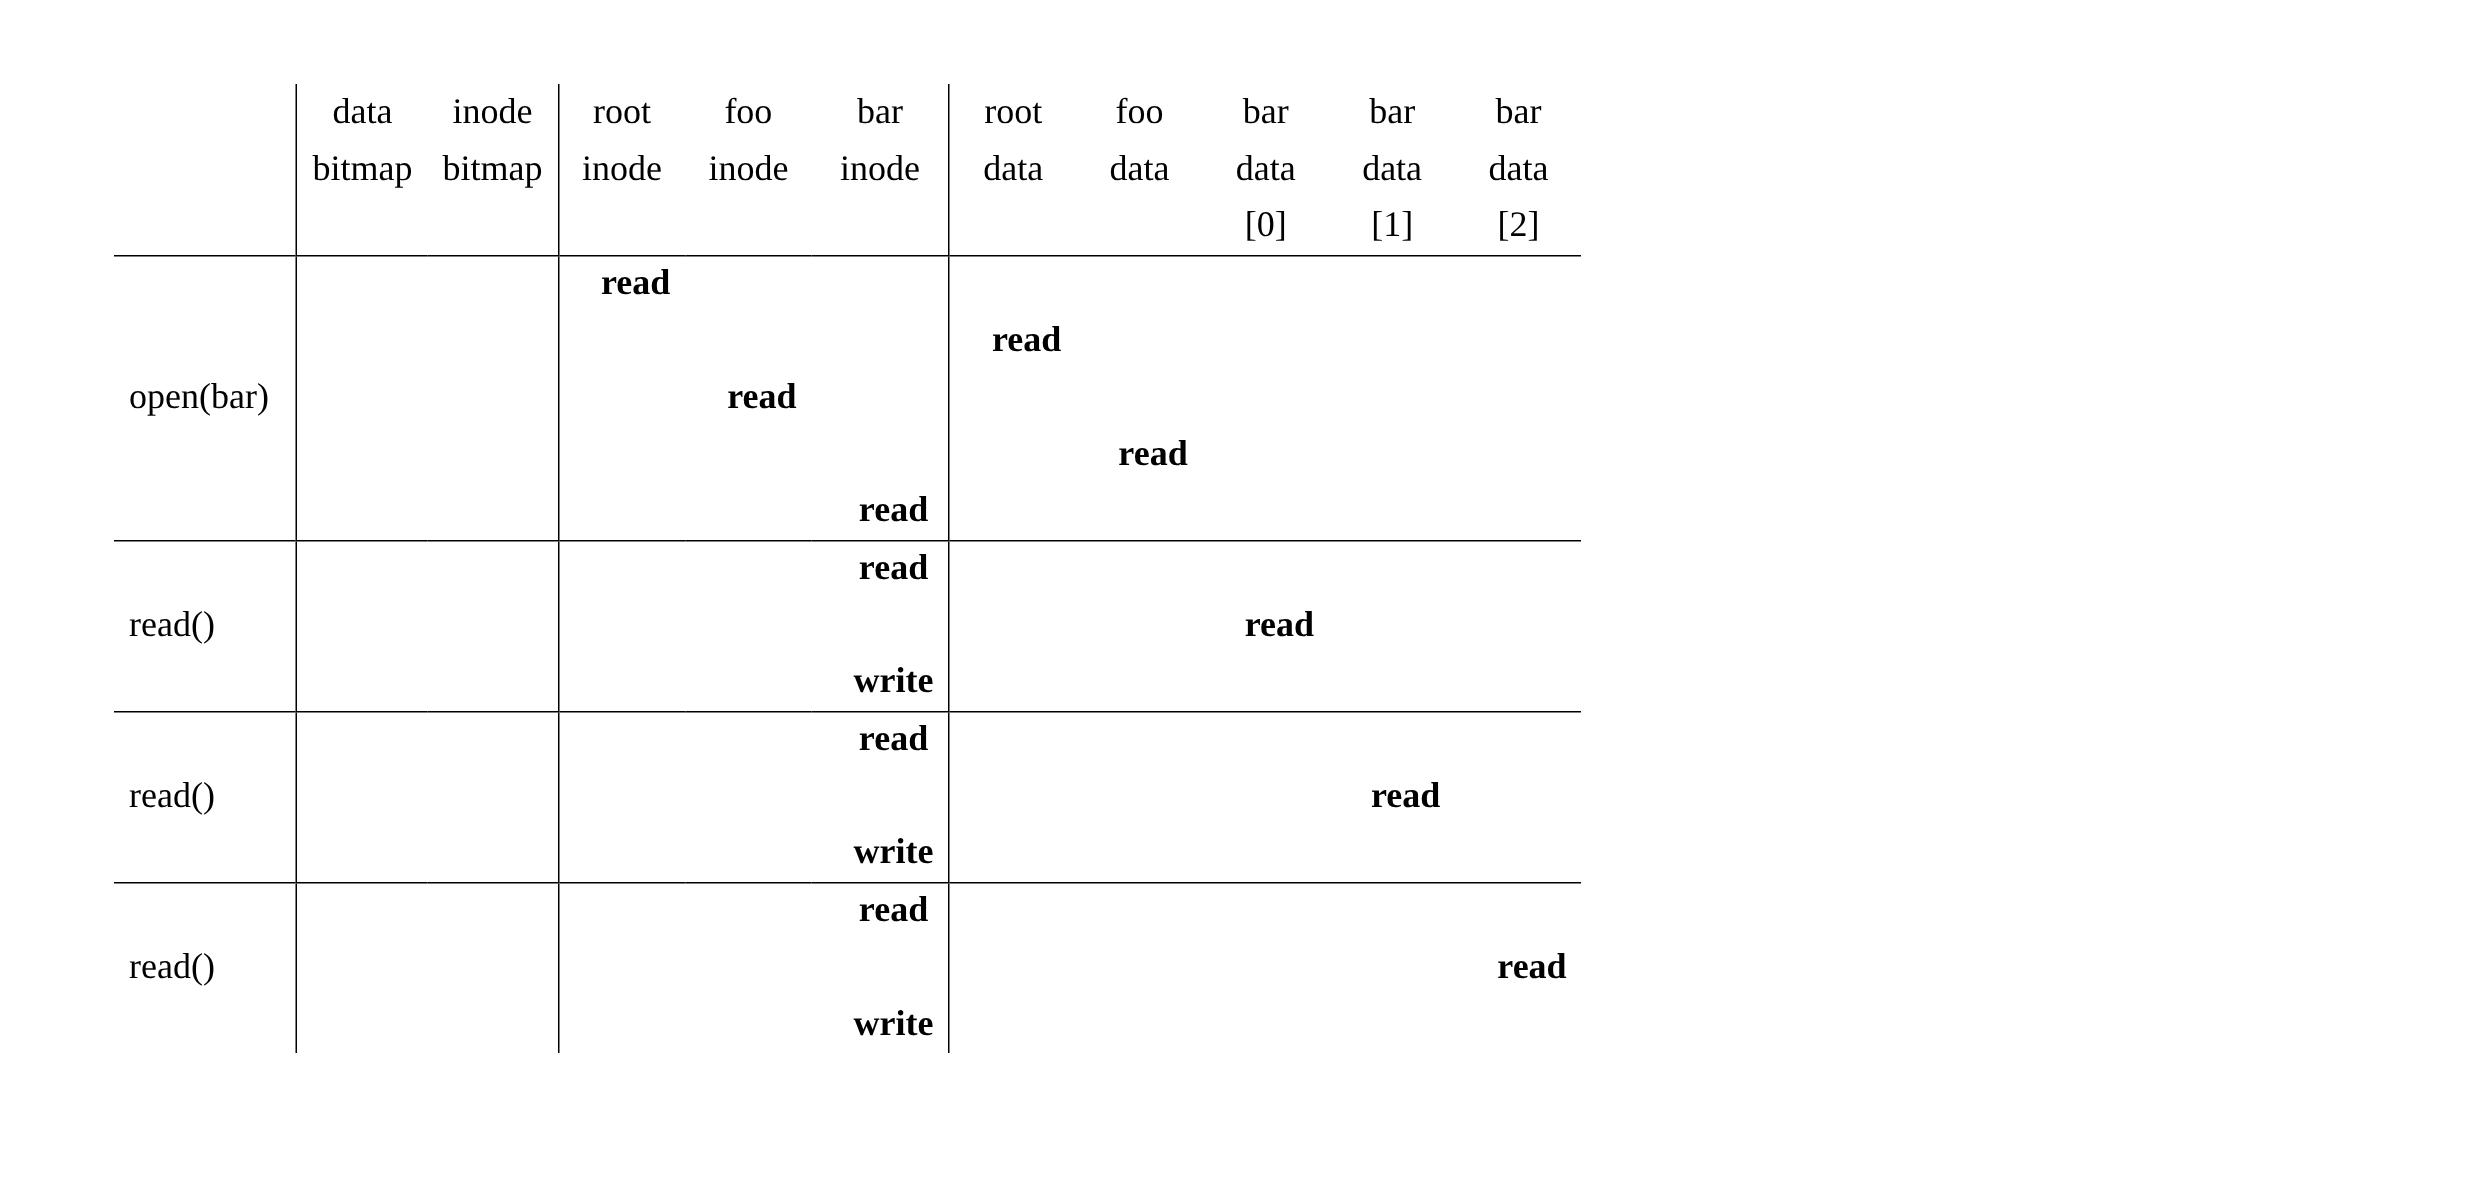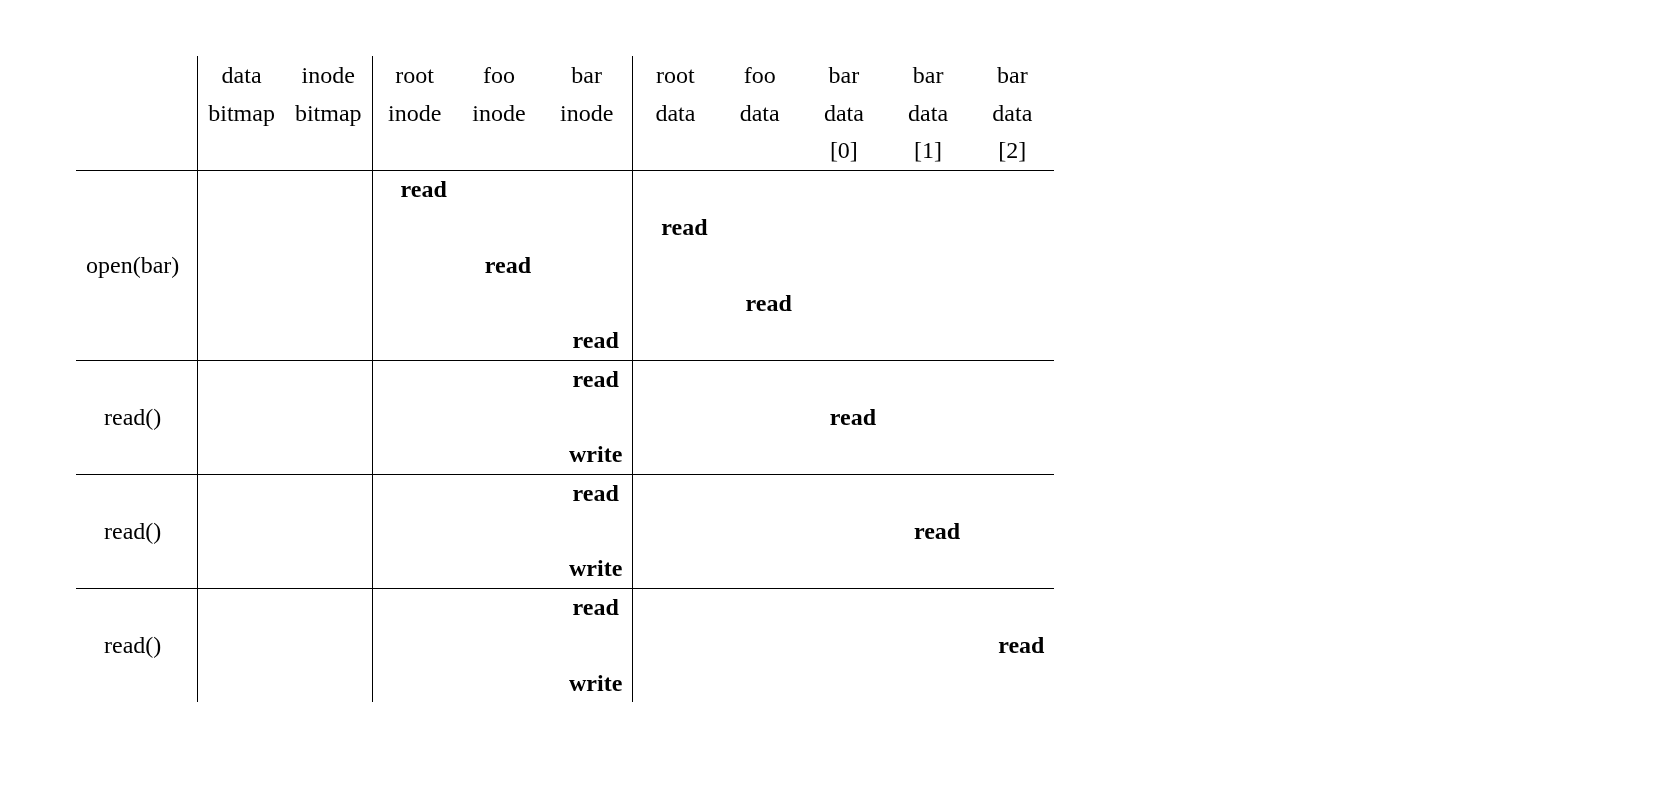--- a/index.html
+++ b/index.html
@@ -19,21 +19,21 @@
       padding: 2px 10px;
       text-align: center;
       白-space: nowrap;
       height: 38px;
     }
     
     .br { border-right: 1.5px solid #000; }
     
     .bt { border-top: 1.5px solid #000; }
     .bold { font-weight: bold; padding-left: 28px; }
-    .rowlabel { text-align: center; padding-right: 18px; }
+    .rowlabel { text-align: left; padding-right: 18px; }
     .head td { font-weight: normal; }
     .sub { font-size: 24px; }
   </style>
 </head>
 <body>
 
 <table>
 
   <tbody>
       <tr class="head">

